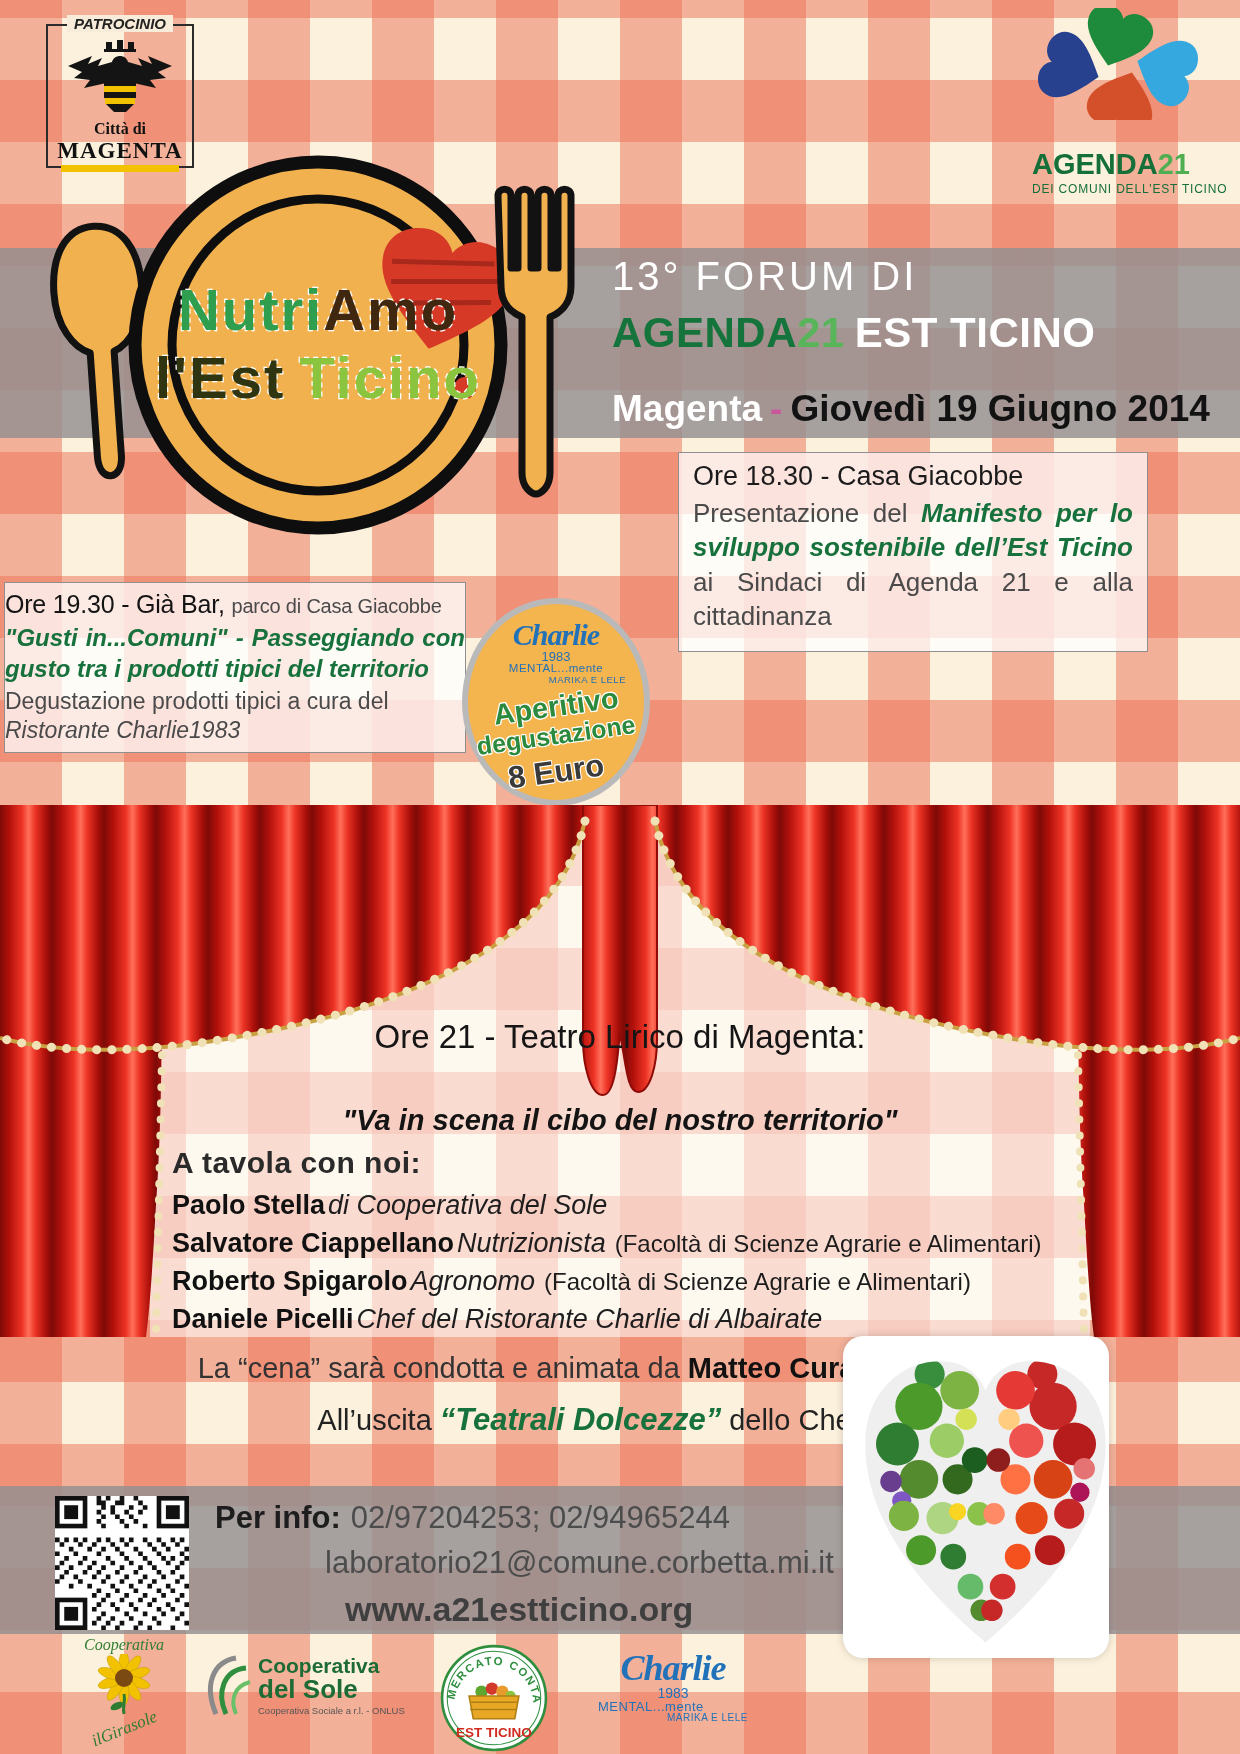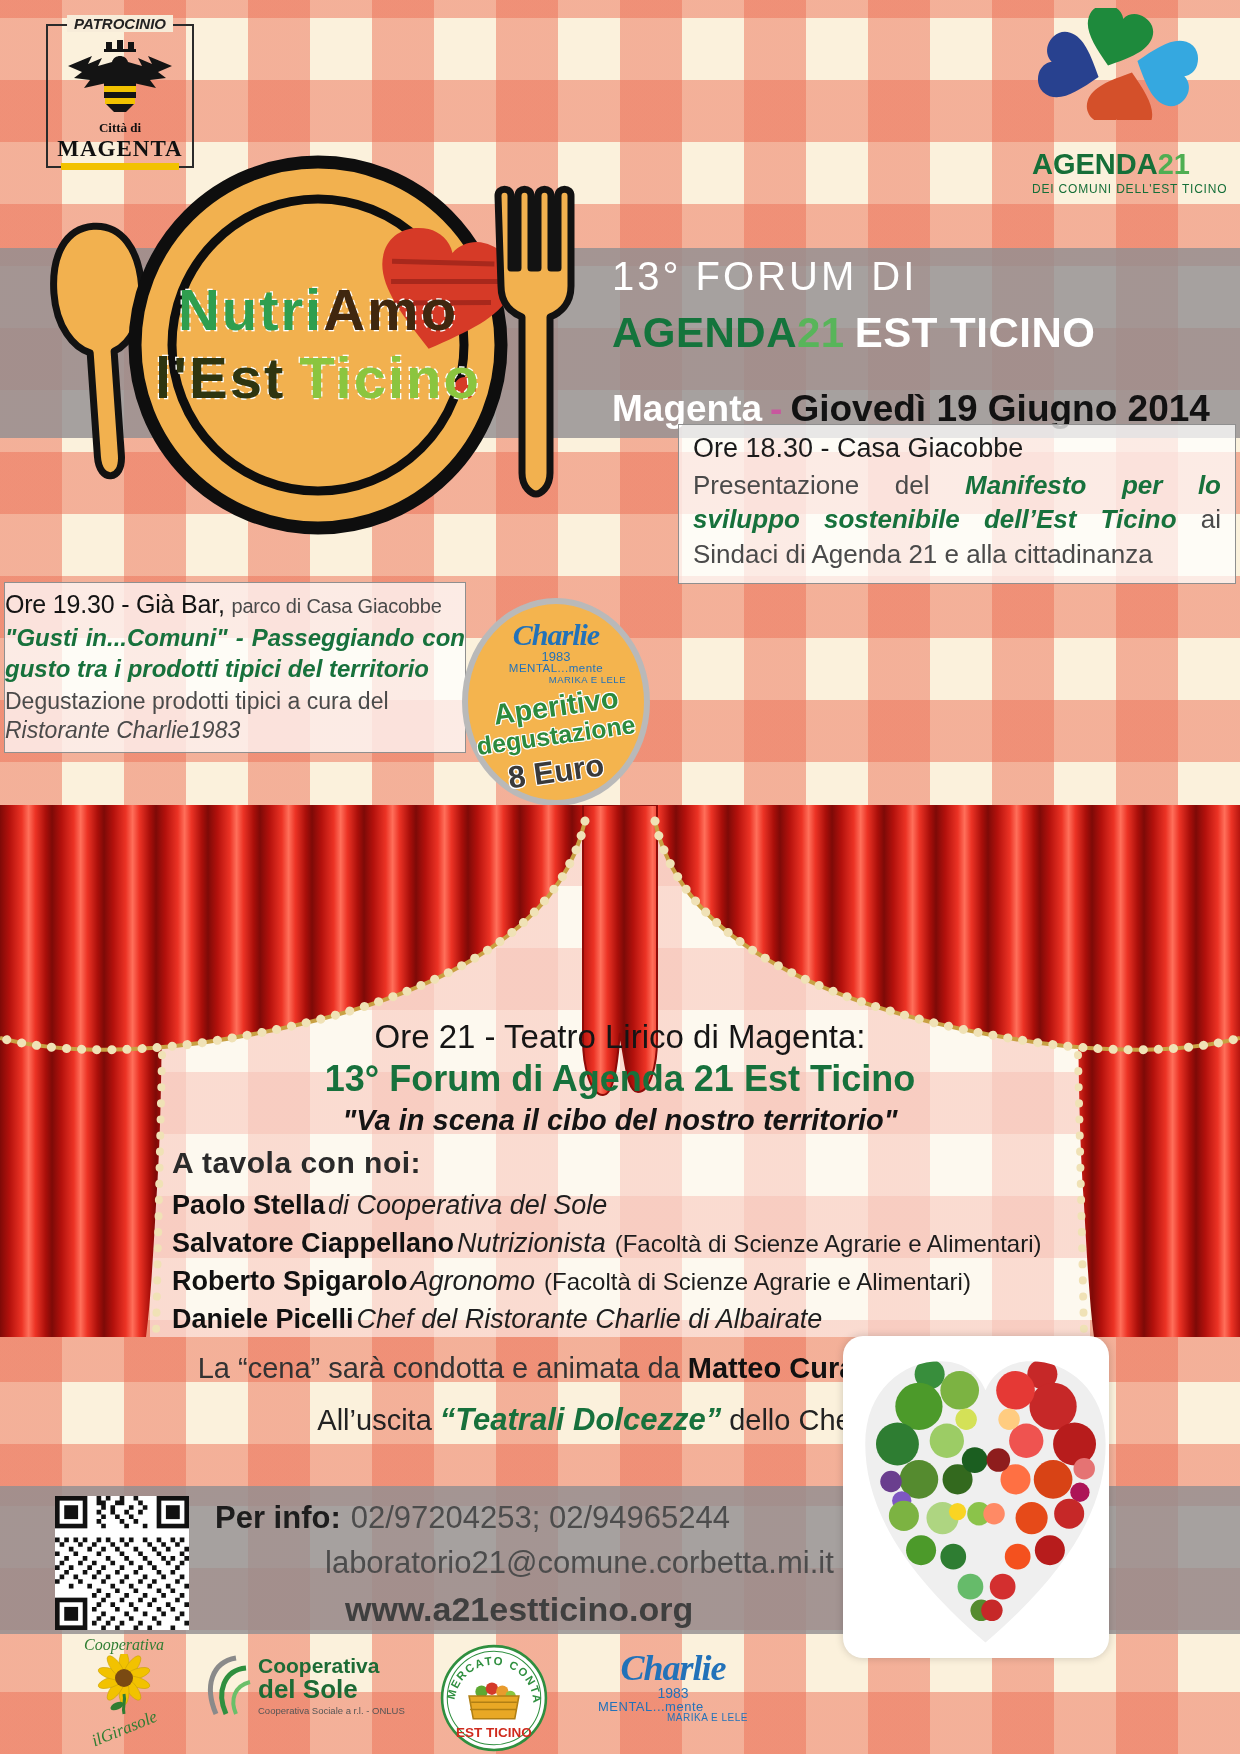--- a/index.html
+++ b/index.html
@@ -9,38 +9,38 @@
         background-image:
           repeating-linear-gradient(90deg, rgba(236,112,86,.5) 0 62px, rgba(236,112,86,0) 62px 124px),
           repeating-linear-gradient(0deg, rgba(236,112,86,.5) 0 62px, rgba(236,112,86,0) 62px 124px);}
   .abs{position:absolute;}
   
   .band{left:0;width:1240px;background:rgba(146,143,145,.82);}
   
   #patrocinio{left:46px;top:24px;width:144px;height:140px;border:2px solid #2b2b2b;text-align:center;}
   #patrocinio .plabel{position:absolute;top:-11px;left:50%;transform:translateX(-50%);
       background:#f7ecd9;padding:0 7px;font-style:italic;font-weight:bold;font-size:15px;color:#222;white-space:nowrap;}
-  #patrocinio .citta{font-family:"Liberation Serif",serif;font-weight:bold;font-size:13px;color:#111;margin-top:2px;}
+  #patrocinio .citta{font-family:"Liberation Serif",serif;font-weight:bold;font-size:16px;color:#111;margin-top:2px;}
   #patrocinio .magenta{font-family:"Liberation Serif",serif;font-weight:bold;font-size:23px;color:#111;letter-spacing:1px;}
   #patrocinio .underbar{width:118px;height:7px;background:#f2c200;margin:1px auto 0;}
   
   #a21text{left:1032px;top:118px;width:200px;margin-top:30px;}
   #a21text .row1{font-weight:bold;font-size:29px;letter-spacing:0;}
   #a21text .ag{color:#156f38;} #a21text .n21{color:#4fae52;}
   #a21text .tag{font-size:12px;color:#156f38;letter-spacing:.8px;margin-top:1px;white-space:nowrap;}
   
   #forumtitle{left:612px;top:254px;width:624px;color:#fff;}
   #forumtitle .l1{font-size:40px;letter-spacing:3px;}
   #forumtitle .l2{font-size:42px;font-weight:bold;margin-top:10px;letter-spacing:.5px;}
   #forumtitle .l2 .ag{color:#14743c;} #forumtitle .l2 .n21{color:#58b55a;} #forumtitle .l2 .est{color:#fff;margin-left:10px;}
   #dateline{left:612px;top:388px;font-size:37px;font-weight:bold;white-space:nowrap;}
   #dateline .city{color:#fff;} #dateline .dash{color:#c8579e;margin:0 8px;} #dateline .date{color:#121212;}
   
   .whitebox{background:rgba(255,255,255,.74);border:1px solid #8f8f8f;}
-  #ev1830{left:678px;top:424px;width:558px;padding:8px 14px 12px;box-sizing:border-box;}
+  #ev1830{left:678px;top:452px;width:470px;padding:8px 14px 18px;box-sizing:border-box;}
   #ev1830 .t{font-size:27px;color:#1b1b1b;margin-bottom:4px;}
   #ev1830 .p{font-size:26px;color:#4a4a4a;text-align:justify;line-height:1.32;}
   #ev1830 .hl{color:#17713c;font-weight:bold;font-style:italic;}
   #ev1930{left:4px;top:582px;width:462px;padding:7px 0 8px;box-sizing:border-box;}
   #ev1930 .t{font-size:25px;color:#141414;letter-spacing:-.2px;white-space:nowrap;}
   #ev1930 .t .sub{font-size:20px;color:#4a4a4a;font-weight:normal;}
   #ev1930 .hl{font-size:24px;color:#17713c;font-weight:bold;font-style:italic;text-align:justify;line-height:1.3;margin-top:3px;}
   #ev1930 .l3{font-size:23px;color:#4a4a4a;margin-top:4px;white-space:nowrap;}
   #ev1930 .l4{font-size:23px;color:#4a4a4a;font-style:italic;margin-top:2px;}
   
@@ -224,21 +224,20 @@
       <path d="M585,16 C560,132 420,206 200,238 C118,249 48,246 0,233" stroke="#c9a143" stroke-width="4"></path>
       <path d="M585,16 C560,132 420,206 200,238 C118,249 48,246 0,233" stroke="#f0e2b6" stroke-width="9" stroke-dasharray="0.1 15" stroke-linecap="round"></path>
       <path d="M655,16 C680,132 820,206 1040,238 C1122,249 1192,246 1240,233" stroke="#c9a143" stroke-width="4"></path>
       <path d="M655,16 C680,132 820,206 1040,238 C1122,249 1192,246 1240,233" stroke="#f0e2b6" stroke-width="9" stroke-dasharray="0.1 15" stroke-linecap="round"></path>
       <path d="M162,250 L156,530" stroke="#f0e2b6" stroke-width="8" stroke-dasharray="0.1 16" stroke-linecap="round"></path>
       <path d="M1078,250 L1084,530" stroke="#f0e2b6" stroke-width="8" stroke-dasharray="0.1 16" stroke-linecap="round"></path>
     </g>
   </svg>
 
   <div class="abs tcenter" id="th1">Ore 21 - Teatro Lirico di Magenta:</div>
-  <div class="abs tcenter" id="th2">13° Forum di Agenda 21 Est Ticino</div>
   <div class="abs tcenter" id="th3">"Va in scena il cibo del  nostro territorio"</div>
 
   <div class="abs" id="guests">
     <div class="gtitle">A tavola con noi:</div>
     <div class="guest"><span class="gname">Paolo Stella</span><span class="grole">di Cooperativa del Sole</span><span class="gdetail"></span></div>
     <div class="guest"><span class="gname">Salvatore Ciappellano</span><span class="grole">Nutrizionista</span><span class="gdetail">(Facoltà di Scienze Agrarie e Alimentari)</span></div>
     <div class="guest"><span class="gname">Roberto Spigarolo</span><span class="grole">Agronomo</span><span class="gdetail">(Facoltà di Scienze Agrarie e Alimentari)</span></div>
     <div class="guest"><span class="gname">Daniele Picelli</span><span class="grole">Chef del Ristorante Charlie di Albairate</span><span class="gdetail"></span></div>
   </div>
 

